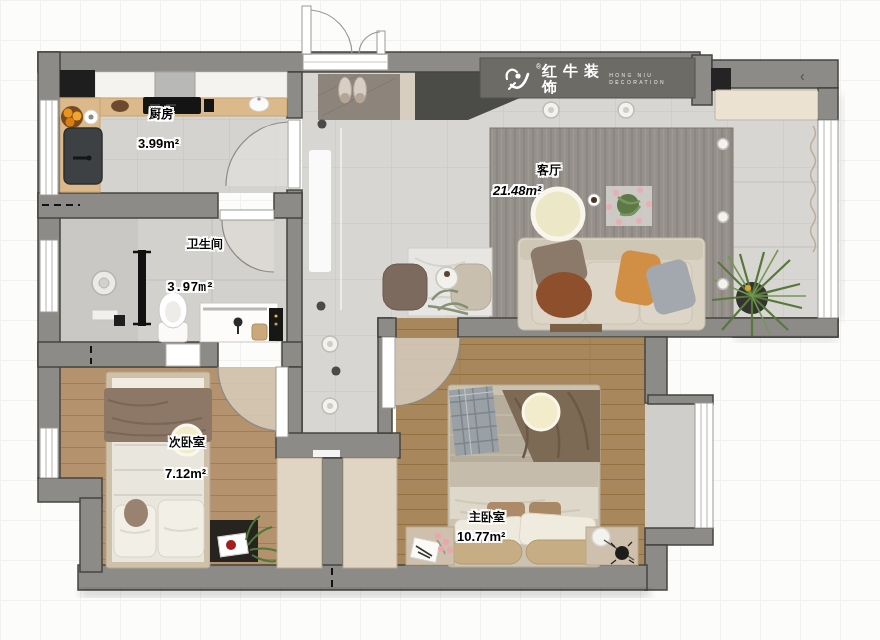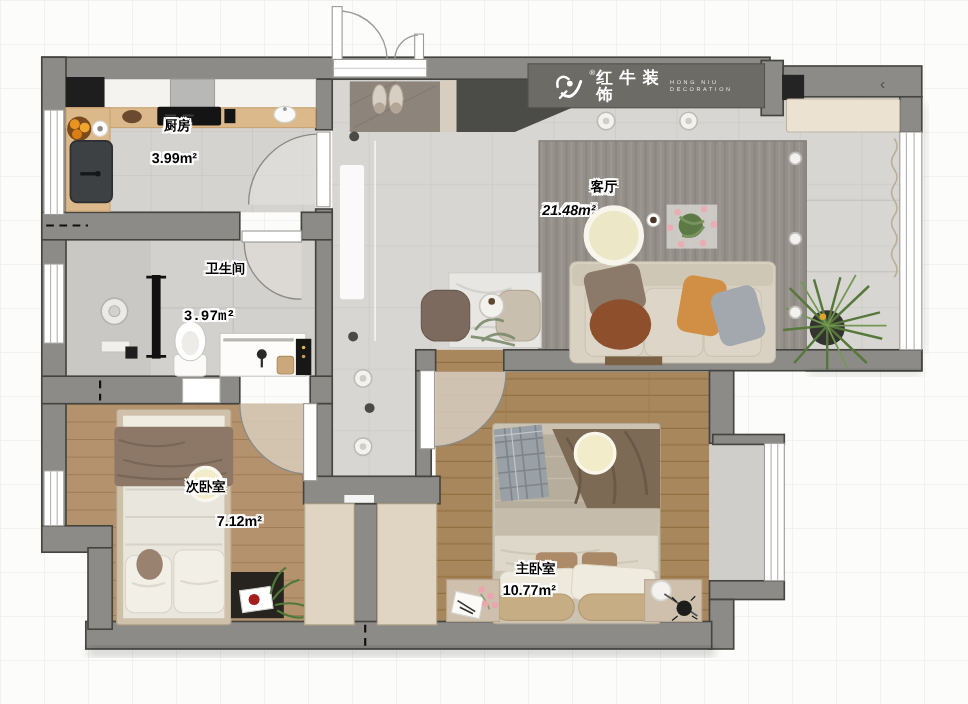--- a/index.html
+++ b/index.html
@@ -458,21 +458,21 @@
 <div class="room-label room-name" style="left:149px;top:108px;">厨房</div>
 <div class="room-label room-area" style="left:138px;top:137px;">3.99m²</div>
 
 <div class="room-label room-name" style="left:169px;top:238px;margin-left:18px;">卫生间</div>
 <div class="room-label room-area" style="left:167px;top:281px;font-family:Liberation Mono, monospace;">3.97m²</div>
 
 <div class="room-label room-name" style="left:505px;top:164px;padding-left:32px;">客厅</div>
 <div class="room-label room-area" style="left:493px;top:184px;font-style:italic;">21.48m²</div>
 
 <div class="room-label room-name" style="left:169px;top:436px;">次卧室</div>
-<div class="room-label room-area" style="left:165px;top:467px;margin-left:32px;">7.12m²</div>
+<div class="room-label room-area" style="left:165px;top:467px;">7.12m²</div>
 
 <div class="room-label room-name" style="left:469px;top:511px;">主卧室</div>
 <div class="room-label room-area" style="left:457px;top:530px;">10.77m²</div>
 
 <div class="brand">
   <span class="brand-icon">
     <svg width="30" height="28" viewBox="0 0 30 28">
       <path d="M4 14 C2 6 9 2 14 7" fill="none" stroke="#fff" stroke-width="2.2" stroke-linecap="round"></path>
       <path d="M8 20 C14 26 21 22 25 9" fill="none" stroke="#fff" stroke-width="2.6" stroke-linecap="round"></path>
       <circle cx="15" cy="11" r="2.6" fill="#fff"></circle>

